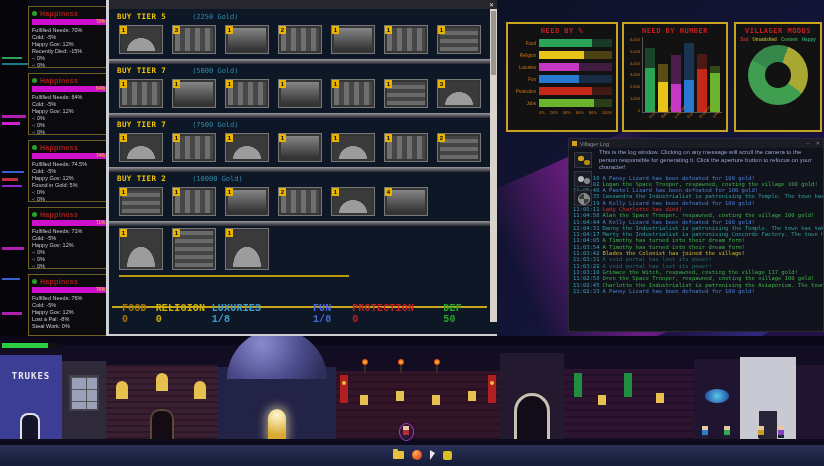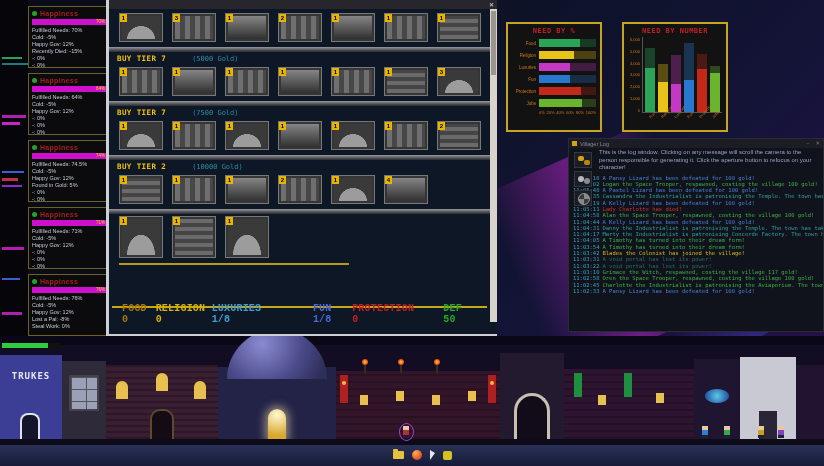--- a/index.html
+++ b/index.html
@@ -62,21 +62,21 @@
     justify-content:space-between; padding:0 10px; }
   #shop-footer span { font-size:10px; font-weight:bold; letter-spacing:.2px;
     font-family:Liberation Mono, monospace; }
   #shop-scrollbar { position:absolute; right:0; top:9px; width:7px; height:313px;
     background:#d8d4cc; }
   #shop-scrollthumb { position:absolute; left:1px; top:2px; width:5px; height:64px;
     background:#9a968e; }
 
   
   .chartpanel { border:2px solid #c8a51e; background:#121212; padding:3px 4px; }
-  #chart-pct  { left:506px; top:22px; width:96px; height:110px; }
+  #chart-pct  { left:506px; top:22px; width:112px; height:110px; }
   #chart-num  { left:622px; top:22px; width:106px; height:110px; }
   #chart-mood { left:734px; top:22px; width:88px; height:110px; }
   .charttitle { text-align:center; color:#c42020; font-weight:bold; font-size:7px;
     font-family:"DejaVu Sans Mono", monospace; letter-spacing:.5px; margin-bottom:2px; }
   .pctrow { display:flex; align-items:center; height:12px; gap:3px; }
   .pctlabel { width:24px; text-align:right; font-size:4.5px; color:#d07818; flex:0 0 auto; }
   .pcttrack { flex:1; height:8px; position:relative; }
   .pctfill { position:absolute; left:0; top:0; bottom:0; }
   .pctticks { display:flex; justify-content:space-between; margin-left:27px;
     font-size:4px; color:#d07818; margin-top:1px; }
@@ -298,20 +298,24 @@
         <div class="hline">Lost a Pal: -8%</div>
         <div class="hline">Steal Work: 0%</div>
       </div>
     </div>
 
   <div id="shop" class="abs">
     <div id="shop-titlebar">
       <span id="shop-close">✕</span>
     </div>
     <div id="shop-content">
+      <div class="tier-head">
+          <span class="tier-label">BUY TIER 5</span>
+          <span class="tier-cost">(2250 Gold)</span>
+        </div>
         <div class="tier-row">
           <div class="tile">
             <span class="badge">1</span>
             <div class="art art-dome"></div>
           </div>
           <div class="tile">
             <span class="badge">3</span>
             <div class="art art-windows"></div>
           </div>
           <div class="tile">
@@ -552,20 +556,32 @@
     <div id="num-xlabels">
         <span>Food</span>
         <span>Religion</span>
         <span>Luxuries</span>
         <span>Fun</span>
         <span>Protection</span>
         <span>Jobs</span>
       </div>
   </div>
 
+  <div id="chart-mood" class="abs chartpanel">
+    <div class="charttitle">VILLAGER MOODS</div>
+    <div id="mood-legend">
+        <span style="color: rgb(176, 48, 48);">Sad</span>
+        <span style="color: rgb(168, 168, 50);">Unsatisfied</span>
+        <span style="color: rgb(63, 158, 79);">Content</span>
+        <span style="color: rgb(47, 158, 111);">Happy</span>
+      </div>
+    <div id="mood-donut" style="background: conic-gradient(from 20deg, rgb(168, 168, 50) 0%, rgb(168, 168, 50) 30%, rgb(63, 158, 79) 30%, rgb(63, 158, 79) 78%, rgb(53, 135, 74) 78%, rgb(53, 135, 74) 100%);">
+      <div id="mood-hole"></div>
+    </div>
+  </div>
 
   <div id="events" class="abs">
     <div id="events-titlebar">
       <span id="events-titleicon"></span>
       <span id="events-title">Villager Log</span>
       <span class="wbtn">–</span>
       <span class="wbtn">✕</span>
     </div>
     <div id="events-body">
       <div id="events-rail">

